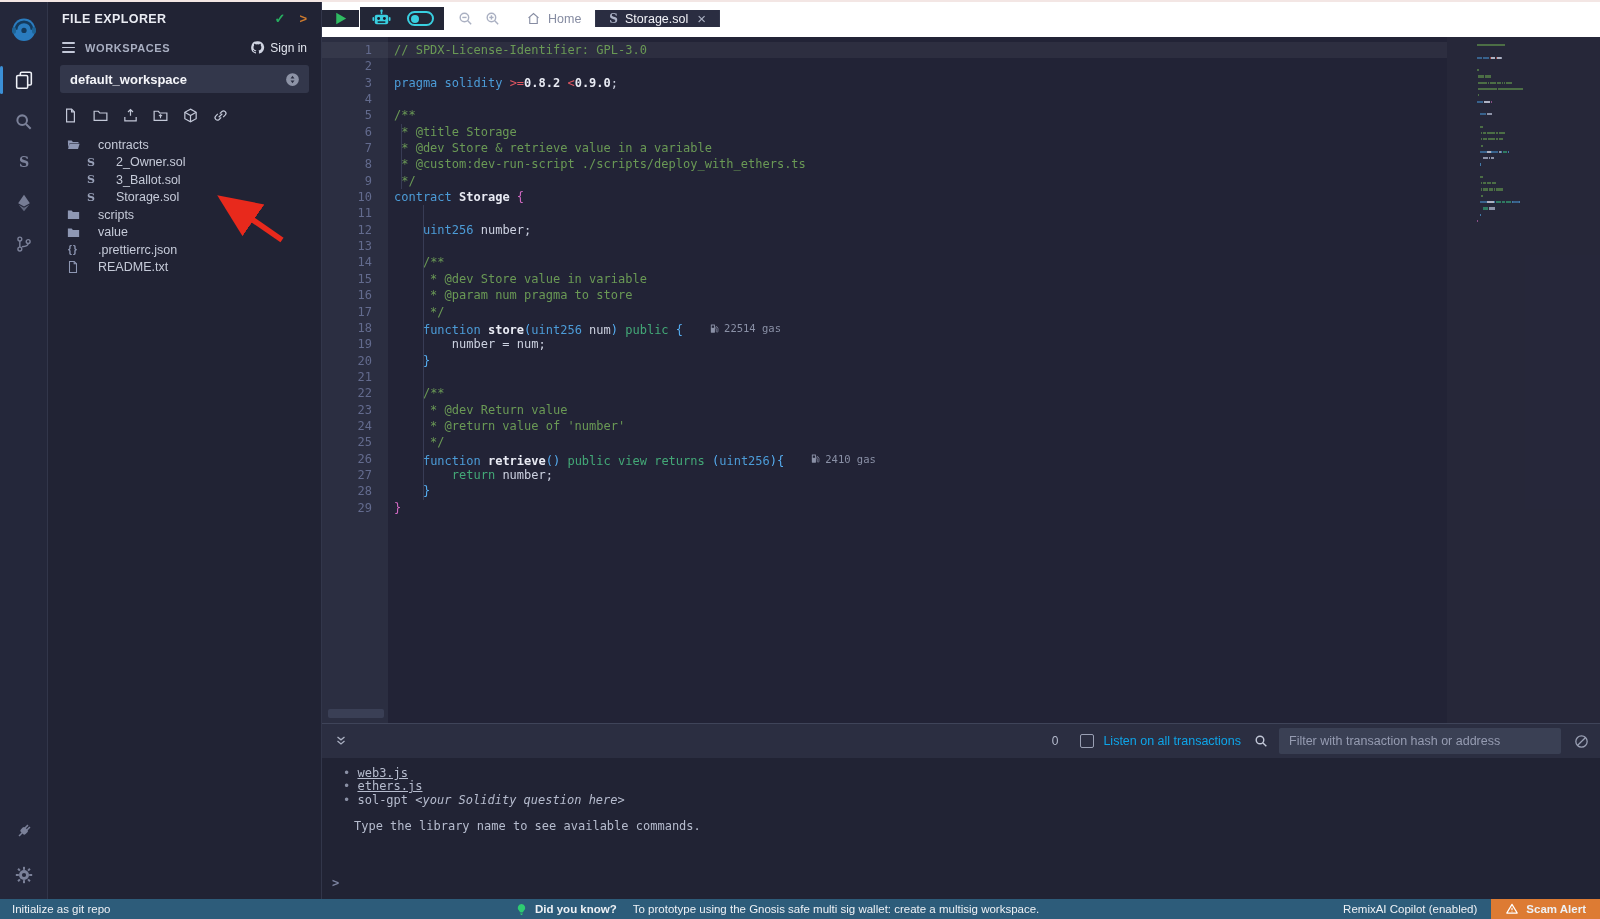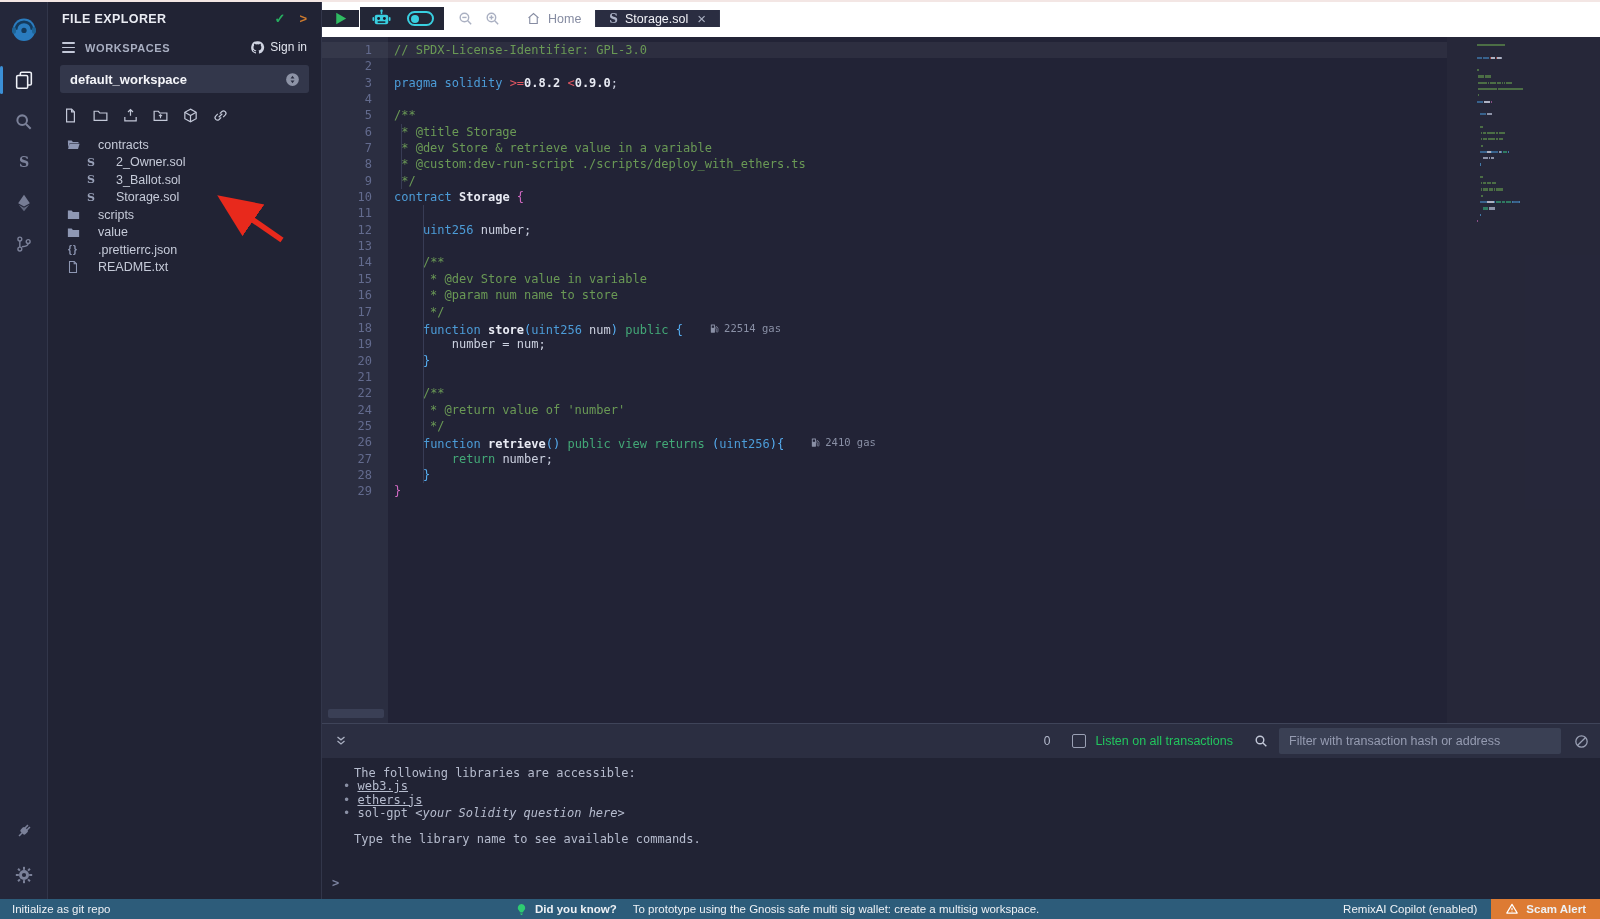--- a/index.html
+++ b/index.html
@@ -24,21 +24,21 @@
   
   .side-panel { width:274px; background:#212334; border-right:1px solid #32364a; position:relative; }
   .panel-header { display:flex; align-items:center; padding:11px 14px 6px 14px; }
   .panel-title { font-size:12.5px; font-weight:700; letter-spacing:.4px; color:#e9ebf2; flex:1; }
   .hdr-check { color:#27ae60; font-size:13px; font-weight:700; margin-right:14px; }
   .hdr-chev { color:#cf7b2e; font-size:13px; font-weight:700; cursor:pointer; }
   .ws-row { display:flex; align-items:center; padding:8px 14px 4px 14px; }
   .burger { display:inline-flex; flex-direction:column; gap:2.6px; margin-right:10px; cursor:pointer; }
   .burger span { width:13px; height:1.8px; background:#c3c8d8; border-radius:1px; }
   .ws-label { font-size:11px; font-weight:600; letter-spacing:.6px; color:#a8aec1; flex:1; }
-  .signin { display:inline-flex; gap:5px; color:#e2e5ee; font-size:12px; cursor:pointer; }
+  .signin { display:inline-flex; align-items:center; gap:5px; color:#e2e5ee; font-size:12px; cursor:pointer; }
   .signin svg { color:#d0d4e2; }
   .ws-select { margin:6px 12px 0 12px; height:28px; background:#33374b; border-radius:3px;
                display:flex; align-items:center; padding:0 8px 0 10px; cursor:pointer; }
   .ws-select .ws-name { flex:1; font-size:13px; font-weight:600; color:#f4f5f9; }
   .actions { display:flex; align-items:center; gap:13px; padding:14px 14px 6px 14px; color:#c3c8d8; }
   .actions .act { cursor:pointer; display:inline-flex; }
   .tree { margin-top:6px; }
   .tree-item { display:flex; align-items:center; height:17.5px; font-size:12.5px; color:#c6cbd9; cursor:pointer;gap:12px; }
   .tree-ico { display:inline-flex; width:18px; justify-content:center; margin-right:4px; color:#8e97b3; }
   .tree-ico.sol { color:#99a1b8; font-family:"DejaVu Serif",serif; }
@@ -81,21 +81,21 @@
   .mm-line i { display:inline-block; height:2.2px; vertical-align:top; }
   .hscroll { position:absolute; left:6px; bottom:5px; width:56px; height:9px; background:#3a3f55; border-radius:2px; }
 
   
   .term-header { height:35px; background:#2b2e41; border-top:1px solid #3f4459; display:flex; align-items:center;
                  padding:0 10px 0 12px; flex:none; }
   .collapse { color:#aab0c2; display:inline-flex; cursor:pointer; }
   .th-right { margin-left:auto; display:flex; align-items:center; gap:0; }
   .tcount { color:#b6bcce; font-size:12px; margin-right:22px; }
   .cb { width:14px; height:14px; border:1px solid #9aa0b4; border-radius:2px; background:transparent; margin-right:9px; cursor:pointer; }
-  .cb-label { font-size:12.5px; color:#22c55e; margin-right:20px; }
+  .cb-label { font-size:12.5px; color:#0ea5e9; margin-right:12px; }
   .th-search { color:#c3c8d8; display:inline-flex; margin-right:10px; }
   .filter { width:282px; height:26px; background:#3a4054; border:none; border-radius:2px; padding:0 10px;
             color:#e4e7ef; font-size:12.5px; font-family:"Liberation Sans",sans-serif; margin-right:12px; }
   .filter::placeholder { color:#969cb2; }
   .ban { color:#9aa0b4; display:inline-flex; cursor:pointer; }
   .term-body { flex:1; background:#212334; position:relative; font-family:"DejaVu Sans Mono","Liberation Mono",monospace;
                font-size:12px; color:#b6bcce; }
   .term-lines { padding:9px 0 0 32px; }
   .term-line { height:13.3px; line-height:13.3px; white-space:pre; }
   .tm-b { color:#8a90a5; margin-left:-11px; }
@@ -447,21 +447,21 @@
             <div class="code-row">
               <span class="ln">14</span>
               <span class="lc"><span class="guide" style="left: 50.88px;"></span><span class="tx">    </span><span class="cm">/**</span></span>
             </div>
             <div class="code-row">
               <span class="ln">15</span>
               <span class="lc"><span class="guide" style="left: 50.88px;"></span><span class="cm">     * @dev Store value in variable</span></span>
             </div>
             <div class="code-row">
               <span class="ln">16</span>
-              <span class="lc"><span class="guide" style="left: 50.88px;"></span><span class="cm">     * @param num name to store</span></span>
+              <span class="lc"><span class="guide" style="left: 50.88px;"></span><span class="cm">     * @param num pragma to store</span></span>
             </div>
             <div class="code-row">
               <span class="ln">17</span>
               <span class="lc"><span class="guide" style="left: 50.88px;"></span><span class="cm">     */</span></span>
             </div>
             <div class="code-row">
               <span class="ln">18</span>
               <span class="lc"><span class="guide" style="left: 50.88px;"></span><span class="tx">    </span><span class="kw">function</span><span class="tx"> </span><span class="wb">store</span><span class="bb">(</span><span class="kw">uint256</span><span class="tx"> num</span><span class="bb">)</span><span class="tx"> </span><span class="tl">public</span><span class="tx"> </span><span class="bb">{</span><span class="gas"><svg viewBox="0 0 24 24" width="11" height="11">
                     <rect x="4" y="3" width="9" height="18" rx="1" fill="currentColor"></rect>
                     <rect x="6" y="5.5" width="5" height="5" fill="#222336"></rect>
@@ -476,20 +476,24 @@
               <span class="ln">20</span>
               <span class="lc"><span class="guide" style="left: 50.88px;"></span><span class="tx">    </span><span class="bb">}</span></span>
             </div>
             <div class="code-row">
               <span class="ln">21</span>
               <span class="lc"><span class="guide" style="left: 50.88px;"></span></span>
             </div>
             <div class="code-row">
               <span class="ln">22</span>
               <span class="lc"><span class="guide" style="left: 50.88px;"></span><span class="tx">    </span><span class="cm">/**</span></span>
+            </div>
+            <div class="code-row">
+              <span class="ln">23</span>
+              <span class="lc"><span class="guide" style="left: 50.88px;"></span><span class="cm">     * @dev Return value</span></span>
             </div>
             <div class="code-row">
               <span class="ln">24</span>
               <span class="lc"><span class="guide" style="left: 50.88px;"></span><span class="cm">     * @return value of 'number'</span></span>
             </div>
             <div class="code-row">
               <span class="ln">25</span>
               <span class="lc"><span class="guide" style="left: 50.88px;"></span><span class="cm">     */</span></span>
             </div>
             <div class="code-row">
@@ -571,21 +575,20 @@
             <svg viewBox="0 0 24 24" width="17" height="17" fill="none" stroke="currentColor" stroke-width="1.8">
                 <circle cx="12" cy="12" r="8"></circle>
                 <line x1="6.6" y1="17.4" x2="17.4" y2="6.6"></line>
               </svg>
           </span>
         </div>
       </div>
 
       <div class="term-body">
         <div class="term-lines" id="term-lines">
-            <div class="term-line"><span class="tm-t">The following libraries are accessible:</span></div>
             <div class="term-line"><span class="tm-b">• </span><span class="tm-lnk">web3.js</span></div>
             <div class="term-line"><span class="tm-b">• </span><span class="tm-lnk">ethers.js</span></div>
             <div class="term-line"><span class="tm-b">• </span><span class="tm-t">sol-gpt </span><span class="tm-it">&lt;your Solidity question here&gt;</span></div>
             <div class="term-line"></div>
             <div class="term-line"><span class="tm-t">Type the library name to see available commands.</span></div>
           </div>
         <div class="prompt">&gt;</div>
       </div>
     </main>
   </div>

